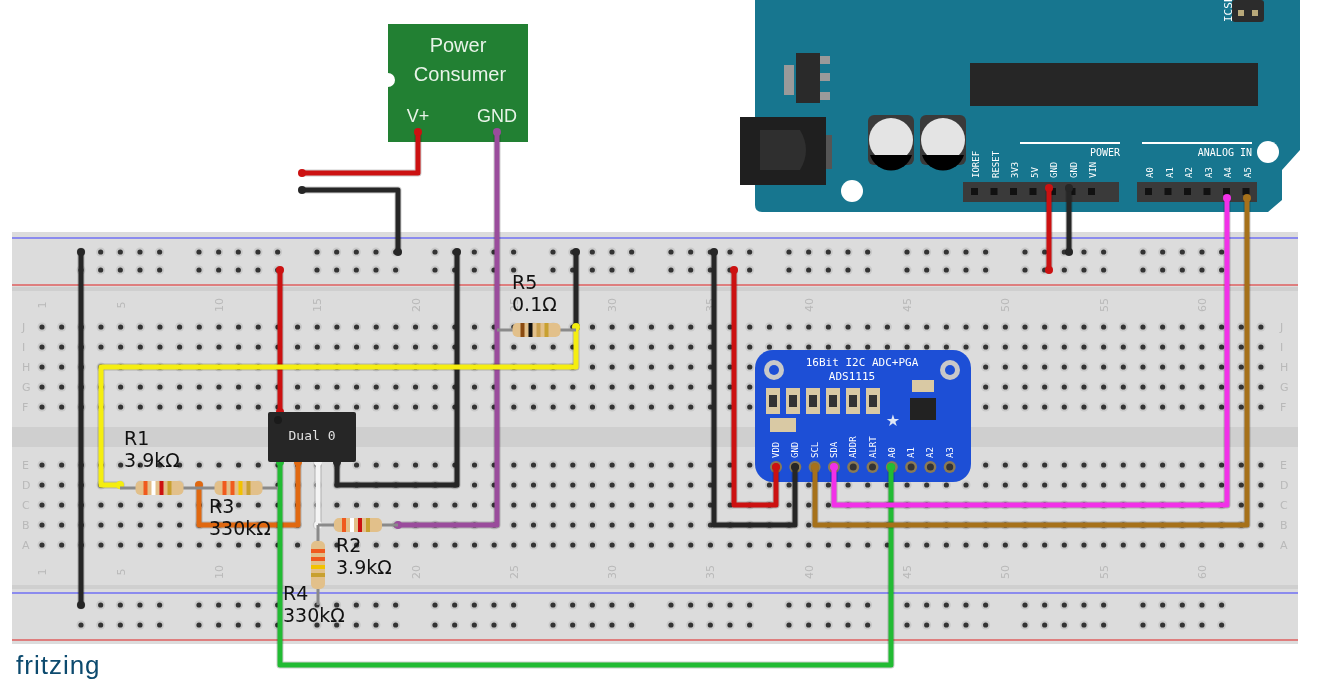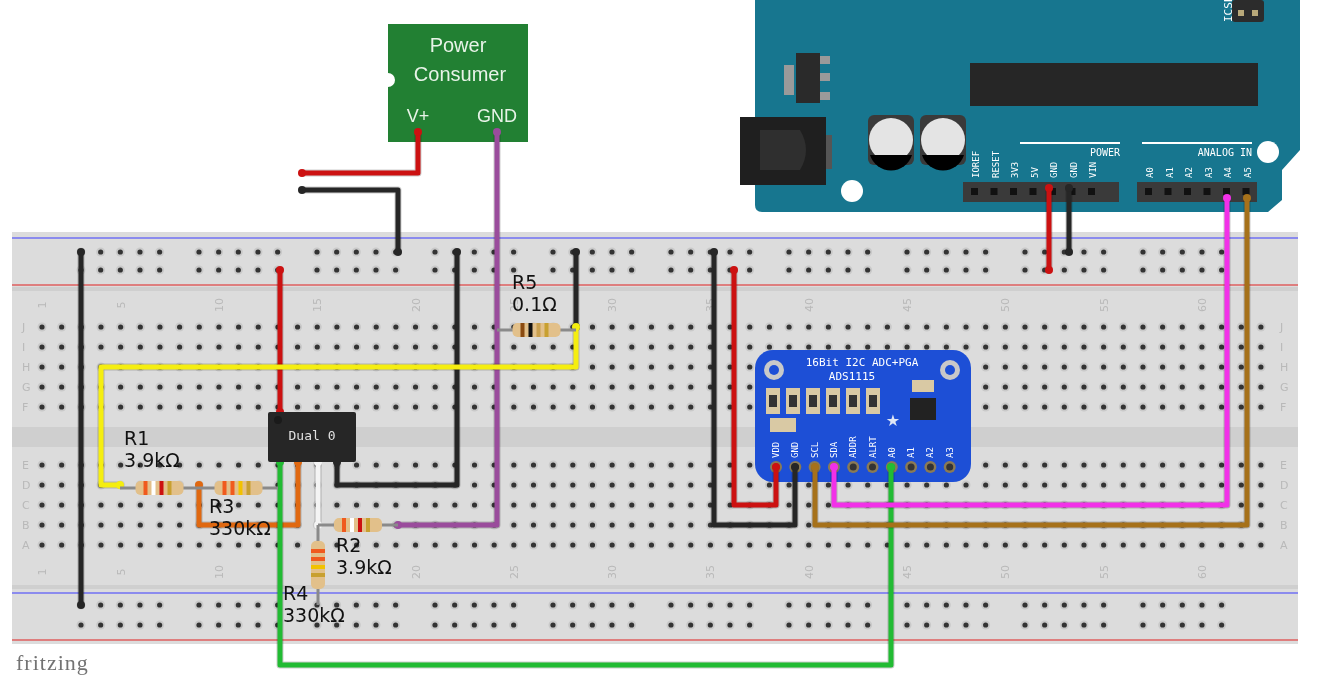--- a/index.html
+++ b/index.html
@@ -2,21 +2,21 @@
 <html><head>
 <meta charset="utf-8">
 <style>
   html,body{margin:0;padding:0;background:#fff;}
   body{width:1320px;height:690px;overflow:hidden;position:relative;font-family:"DejaVu Sans",sans-serif;}
   #stage{position:absolute;left:0;top:0;}
   .lbl{font-family:"DejaVu Sans",sans-serif;fill:#111;font-size:19px;}
   .silk{font-family:"DejaVu Sans Mono",monospace;fill:#fff;}
   .colnum{font-family:"DejaVu Sans",sans-serif;fill:#b9b9b9;font-size:11px;}
   .rowlbl{font-family:"DejaVu Sans",sans-serif;fill:#b9b9b9;font-size:11px;}
-  .fritz{position:absolute;left:16px;top:650px;font-family:Liberation Serif, serif;font-size:22px;color:#737373;letter-spacing:1px;}
+  .fritz{position:absolute;left:16px;top:650px;font-family:Liberation Sans, sans-serif;font-size:26px;color:#0c4a6e;letter-spacing:1px;}
 </style>
 </head>
 <body>
 
 <svg id="stage" width="1320" height="690" viewBox="0 0 1320 690" xmlns="http://www.w3.org/2000/svg">
 
   <g>
     <path d="M755 0 H1300 V150 L1282 170 V200 L1268 212 H762 Q755 212 755 205 Z" fill="#17768f"></path>
     <rect x="970" y="63" width="288" height="43" fill="#262626"></rect>
     <g>

